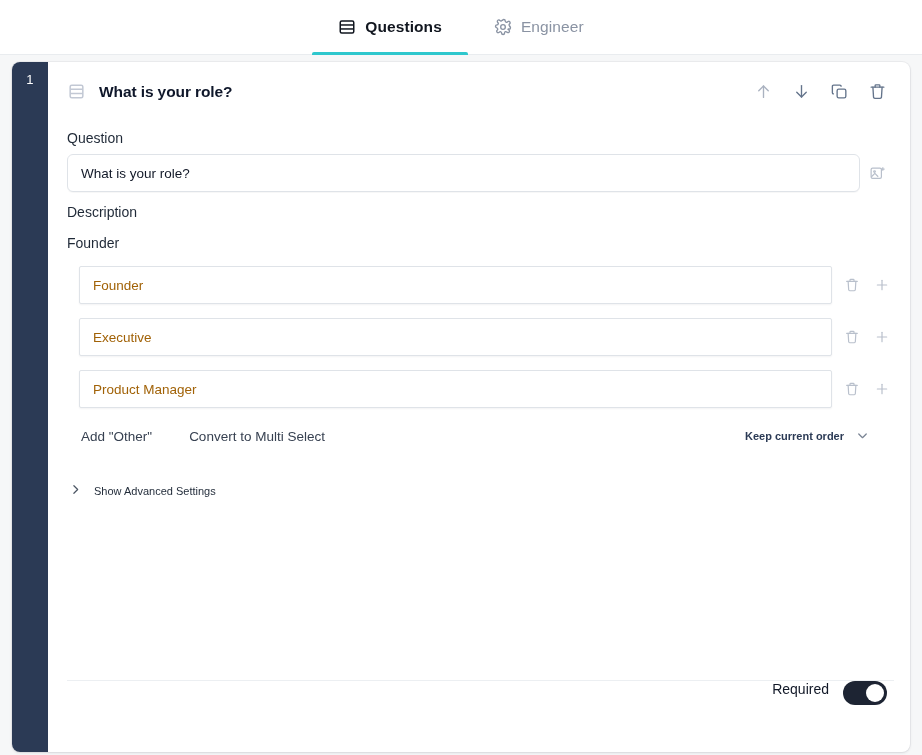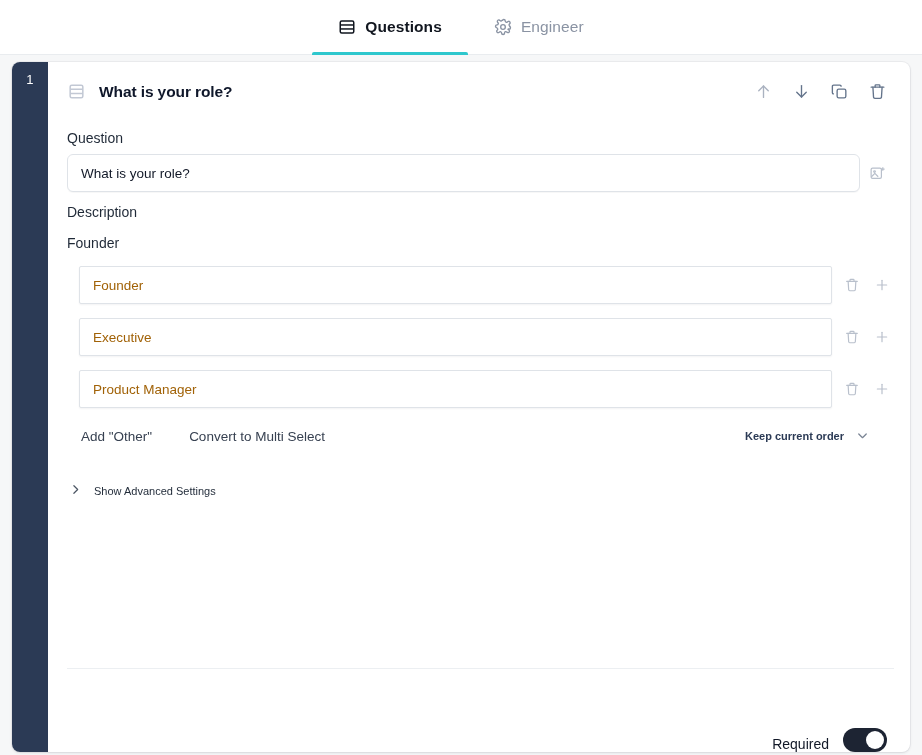--- a/index.html
+++ b/index.html
@@ -238,24 +238,24 @@
   }
   .advanced .chev-right { color: #4b5563; display: block; }
   .advanced-label { font-size: 11px; color: #1f2937; }
 
   
   .card-footer {
     position: absolute;
     left: 19px;
     right: 16px;
     bottom: 0;
-    height: 84px;
+    height: 72px;
     border-top: 1px solid #eceff2;
     display: flex;
-    align-items: flex-end;
+    align-items: flex-start;
     justify-content: flex-end;
     padding-right: 7px;
     gap: 14px;
   }
   .required-label {
     font-size: 14px;
     color: #111827;
   }
   .toggle {
     width: 44px;

